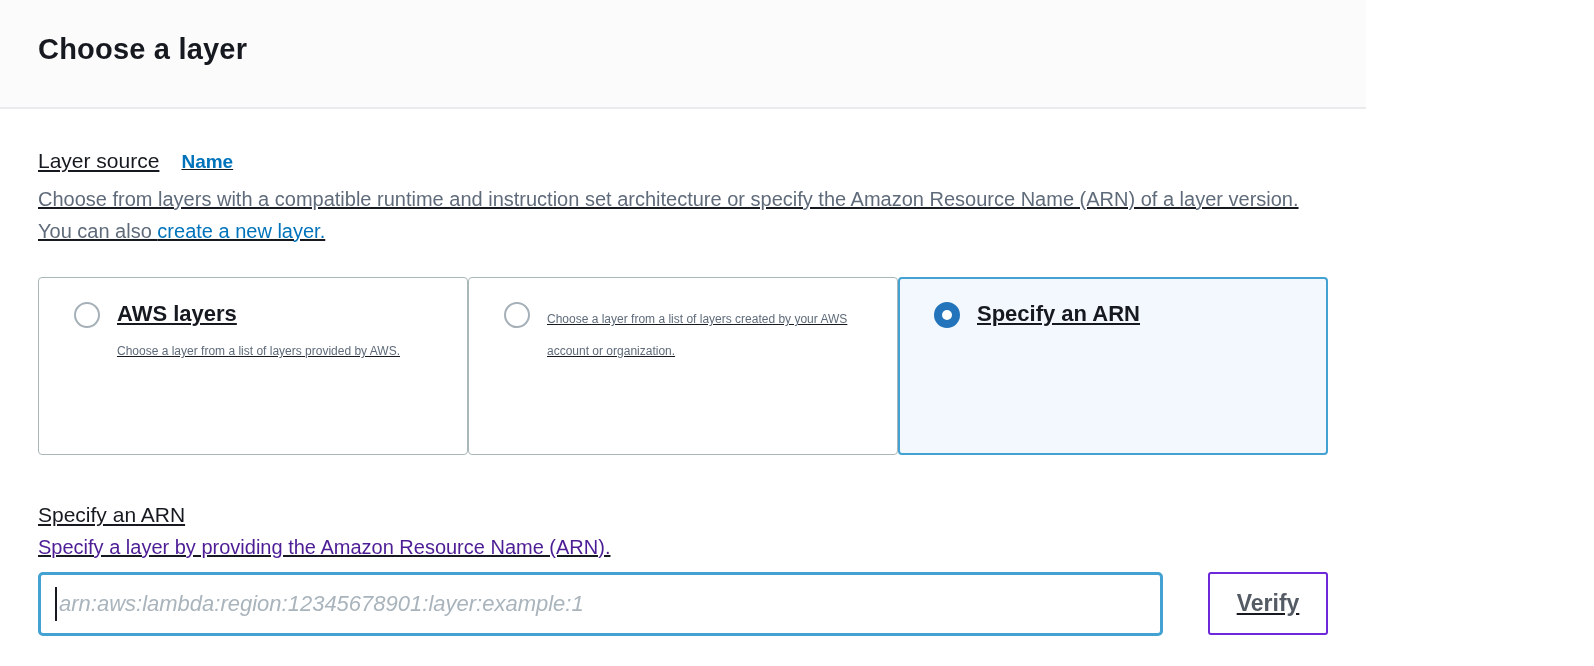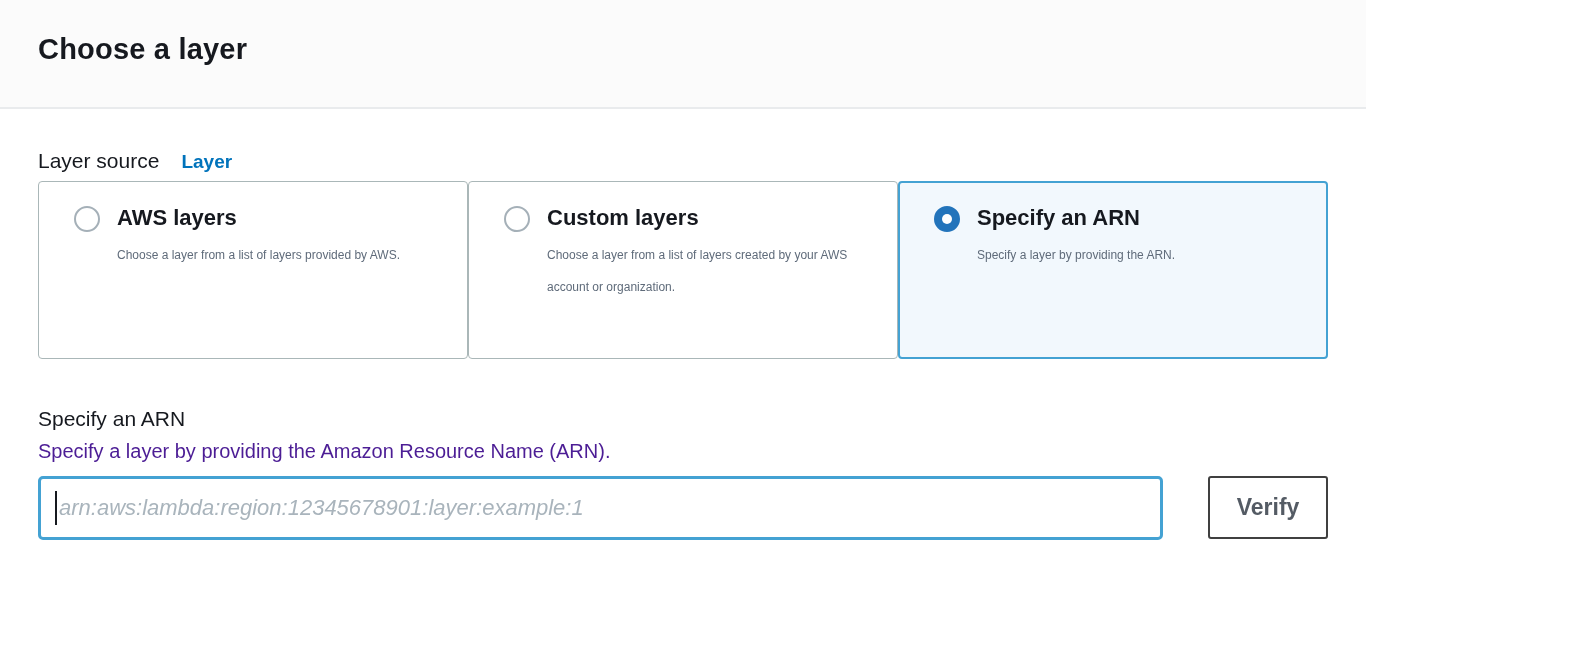--- a/index.html
+++ b/index.html
@@ -20,21 +20,21 @@
     padding: 33px 0 0 38px;
   }
   .panel-title {
     font-size: 29px;
     font-weight: 700;
     color: #16191f;
     letter-spacing: 0.2px;
   }
 
   
-  .content { padding: 40px 38px 0 38px; }
+  .content { padding: 40px 38px 0 38px; text-decoration: underline; }
 
   .label-row { display: flex; align-items: baseline; gap: 22px; }
   .field-label {
     font-size: 21px;
     font-weight: 500;
     color: #16191f;
   }
   .info-link {
     font-size: 19px;
     font-weight: 700;
@@ -50,21 +50,21 @@
     max-width: 1290px;
   }
   .inline-link {
     color: #0073bb;
     text-decoration: none;
     cursor: pointer;
   }
 
   
   .cards-row {
-    margin-top: 8px;
+    margin-top: 30px;
     display: flex;
   }
   .card {
     flex: 1 1 0;
     min-height: 178px;
     background: #fff;
     border: 1px solid #aab7b8;
     border-radius: 4px;
     padding: 20px 20px 20px 35px;
     display: flex;
@@ -152,21 +152,21 @@
   .caret {
     position: absolute;
     left: 17px; top: 15px;
     width: 2px; height: 34px;
     background: #16191f;
   }
   .verify-btn {
     width: 165px;
     height: 63px;
     background: #ffffff;
-    border: 2px solid #404040;
+    border: 2px solid #6d28d9;
     border-radius: 3px;
     font-family: "Liberation Sans", sans-serif;
     font-size: 23px;
     font-weight: 700;
     color: #545b64;
     cursor: pointer;
   }
 </style>
 </head>
 <body>
@@ -174,47 +174,46 @@
 <div class="panel">
 
   <div class="panel-header">
     <h1 class="panel-title">Choose a layer</h1>
   </div>
 
   <div class="content">
 
     <div class="label-row">
       <span class="field-label">Layer source</span>
-      <a class="info-link">Layer</a>
+      <a class="info-link">Name</a>
     </div>
 
+    <p class="field-desc"><span>Choose from layers with a compatible runtime and instruction set architecture or specify the Amazon Resource Name (ARN) of a layer version. You can also </span><a class="inline-link">create a new layer.</a></p>
 
     <div class="cards-row">
 
       <div class="card">
         <span class="radio"></span>
         <div class="card-text">
           <div class="card-title">AWS layers</div>
           <div class="card-desc">Choose a layer from a list of layers provided by AWS.</div>
         </div>
       </div>
 
       <div class="card">
         <span class="radio"></span>
         <div class="card-text">
-          <div class="card-title">Custom layers</div>
           <div class="card-desc">Choose a layer from a list of layers created by your AWS account or organization.</div>
         </div>
       </div>
 
       <div class="card selected">
         <span class="radio checked"></span>
         <div class="card-text">
           <div class="card-title">Specify an ARN</div>
-          <div class="card-desc">Specify a layer by providing the ARN.</div>
         </div>
       </div>
 
     </div>
 
     <div class="arn-section">
       <div class="arn-label">Specify an ARN</div>
       <div class="arn-desc">Specify a layer by providing the Amazon Resource Name (ARN).</div>
 
       <div class="input-row">

